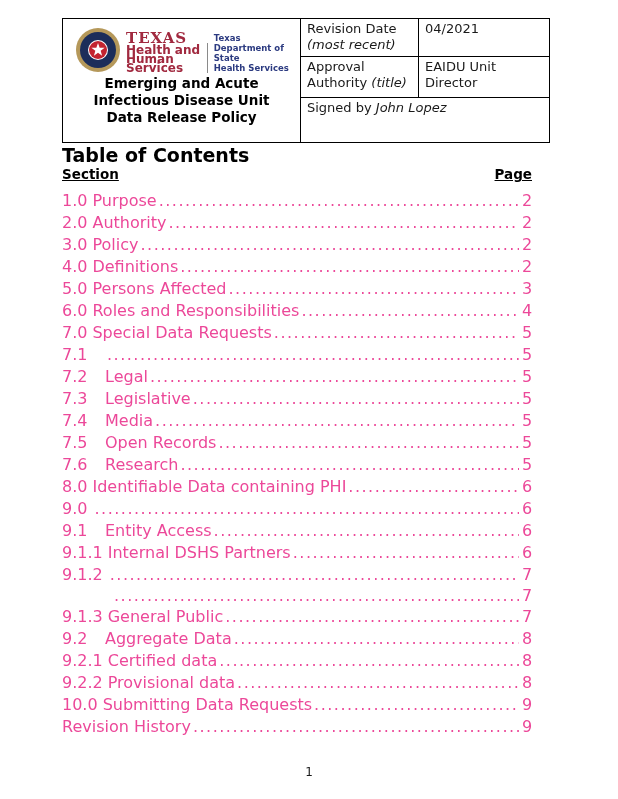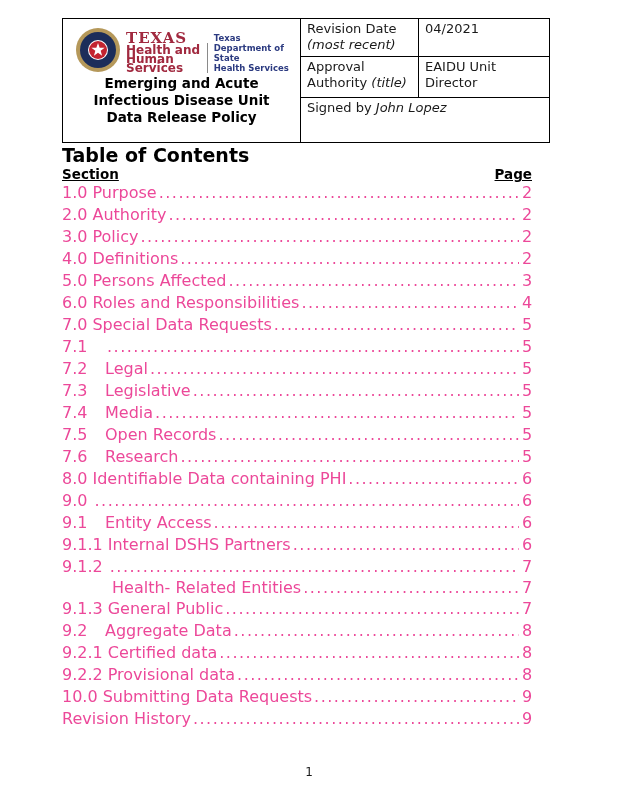--- a/index.html
+++ b/index.html
@@ -90,21 +90,21 @@
     font-weight: bold;
     line-height: 22px;
     color: #000;
   }
   .toc-header-row {
     display: flex;
     justify-content: space-between;
     font-size: 13.5px;
     font-weight: bold;
     line-height: 16px;
-    margin-bottom: 0;
+    margin-bottom: 8px;
   }
   .toc-header-row span { text-decoration: underline; color: #000; }
 
   .toc-row {
     display: flex;
     align-items: baseline;
     height: 22px;
     line-height: 22px;
     font-size: 16px;
     color: #ec4899;
@@ -297,21 +297,20 @@
           <span class="dots"></span>
           <span class="toc-page">6</span>
         </div>
         <div class="toc-row">
           <span class="toc-num">9.1.2</span>
           <span class="dots"></span>
           <span class="toc-page">7</span>
         </div>
         <div class="toc-row wrapline">
           <span class="toc-wrap-indent"></span>
-          <span class="toc-title-text">Health- Related Entities</span>
           <span class="dots"></span>
           <span class="toc-page">7</span>
         </div>
         <div class="toc-row">
           <span class="toc-num">9.1.3</span>
           <span class="toc-title-text">General Public</span>
           <span class="dots"></span>
           <span class="toc-page">7</span>
         </div>
         <div class="toc-row">

